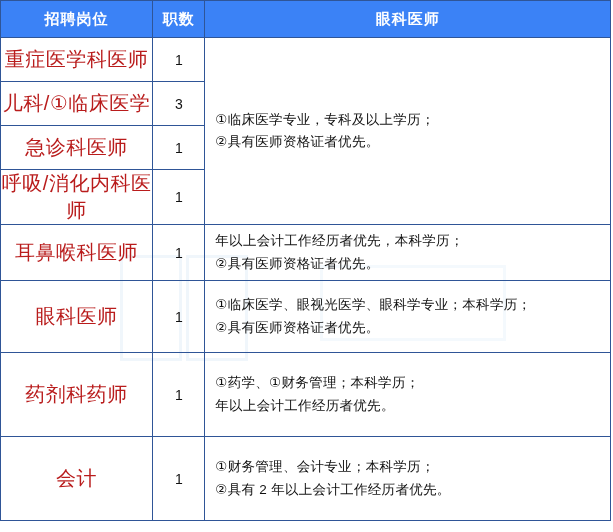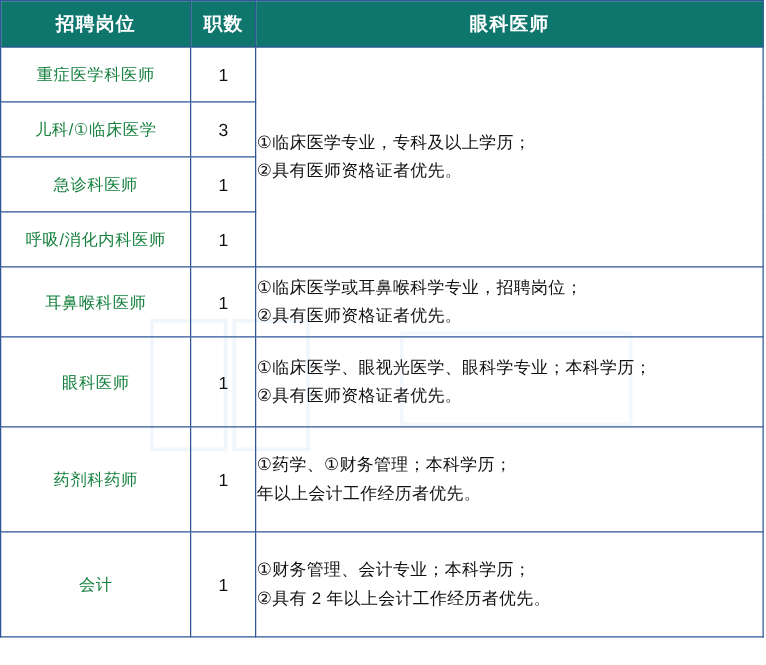--- a/index.html
+++ b/index.html
@@ -38,55 +38,55 @@
     border-collapse: collapse;
     width: 611px;
     margin: 0;
     table-layout: fixed;
   }
   table.recruit th, table.recruit td {
     border: 1px solid #2f5597;
     padding: 0;
   }
   thead th {
-    background: #0f766e;
+    background: #3b82f6;
     color: #ffffff;
     font-size: 15px;
     font-weight: bold;
     height: 36px;
     letter-spacing: 1px;
     text-align: center;
     vertical-align: middle;
   }
   .col-pos { width: 152px; }
   .col-num { width: 52px; }
   .col-req { width: 405px; }
   td.pos {
     text-align: center;
     vertical-align: middle;
-    font-size: 13px;
-    color: #15803d;
+    font-size: 20px;
+    color: #b91c1c;
     letter-spacing: 0.5px;
     padding: 4px 2px;
   }
   td.num {
     text-align: center;
     vertical-align: middle;
     font-size: 14px;
     color: #111111;
   }
   td.req {
     vertical-align: middle;
     font-size: 13.5px;
     color: #111111;
     padding: 6px 10px;
     line-height: 1.65;
     letter-spacing: 0.3px;
   }
-  td.req div { white-space: nowrap; }
+  td.req div { white-space: nowrap; margin-left: 10px; }
 </style>
 </head>
 <body>
 
 <div class="watermark">
   <div class="wm-box wm1"></div>
   <div class="wm-box wm2"></div>
   <div class="wm-box wm3"></div>
 </div>
 
@@ -121,21 +121,21 @@
       <td class="num">1</td>
     </tr>
     <tr style="height:44px">
       <td class="pos">呼吸/消化内科医师</td>
       <td class="num">1</td>
     </tr>
     <tr style="height:56px">
       <td class="pos">耳鼻喉科医师</td>
       <td class="num">1</td>
       <td class="req">
-        <div>①临床医学或耳鼻喉科学专业，招聘岗位；</div>
+        <div>年以上会计工作经历者优先，本科学历；</div>
         <div>②具有医师资格证者优先。</div>
       </td>
     </tr>
     <tr style="height:72px">
       <td class="pos">眼科医师</td>
       <td class="num">1</td>
       <td class="req">
         <div>①临床医学、眼视光医学、眼科学专业；本科学历；</div>
         <div>②具有医师资格证者优先。</div>
       </td>

